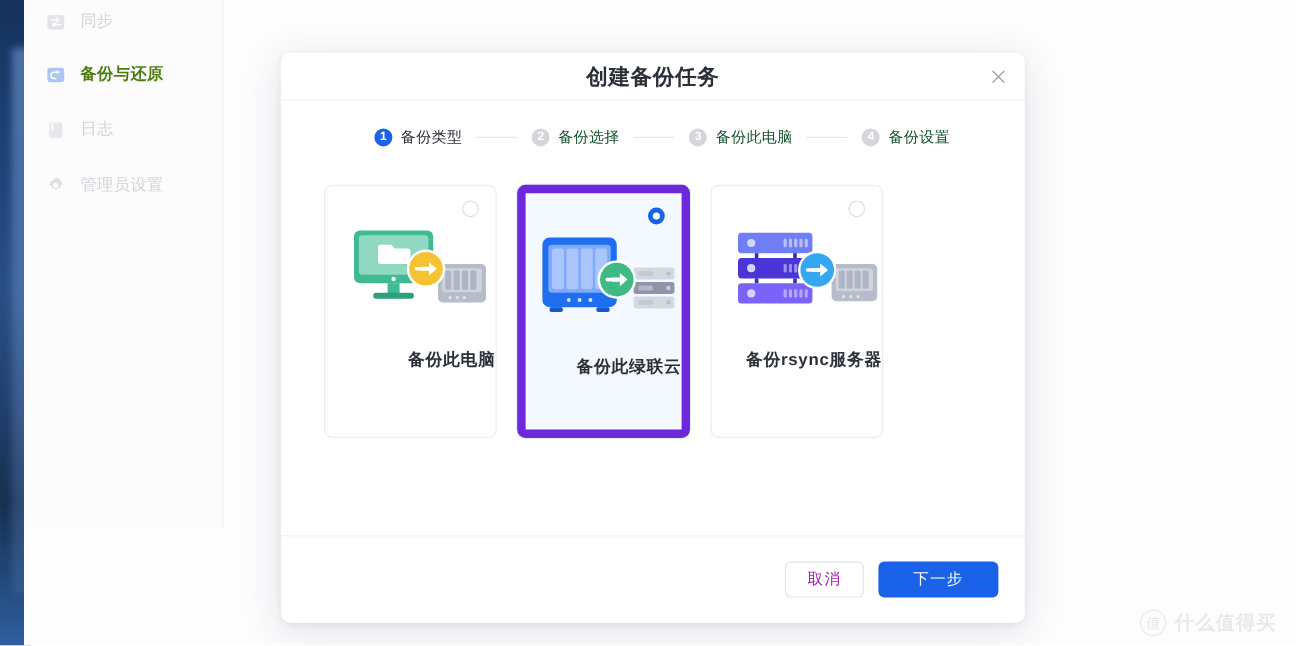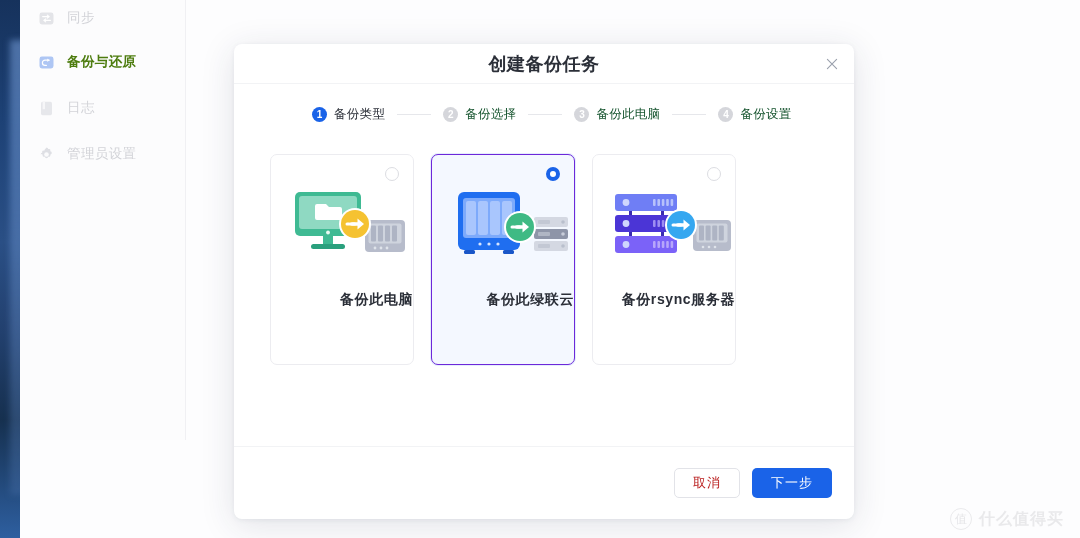--- a/index.html
+++ b/index.html
@@ -105,21 +105,21 @@
     display: flex; gap: 17px;
     padding: 0 36px; margin-top: 31px;
   }
   .card {
     width: 144px; height: 211px;
     border: 1px solid #ececf0; border-radius: 7px;
     background: #ffffff; position: relative; cursor: pointer;
     display: flex; flex-direction: column; align-items: flex-end;
   }
   .card.selected {
-    border: 1px solid #6d28d9;
+    border: 7px solid #6d28d9;
     background: #f4f8ff;
     box-shadow: 0 0 0 1px rgba(42,107,240,.12);
   }
   .card .radio {
     position: absolute; right: 14px; top: 12px;
     width: 14px; height: 14px; border-radius: 50%;
     border: 1.4px solid #dcdde2; background: #fff;
   }
   .card.selected .radio {
     border: 4px solid #1a63e8; background: #fff;
@@ -137,25 +137,25 @@
     border-top: 1px solid #f2f3f5;
     display: flex; align-items: center; justify-content: flex-end;
     padding-right: 22px; gap: 12px;
   }
   .btn {
     height: 30px; border-radius: 5px; font-size: 13px;
     display: flex; align-items: center; justify-content: center;
     cursor: pointer; letter-spacing: 1px;
   }
   .btn-cancel {
-    width: 66px; background: #fff; color: #b91c1c;
+    width: 66px; background: #fff; color: #a21caf;
     border: 1px solid #e2e3e8;
   }
   .btn-next {
-    width: 80px; background: #1a63e8; color: #fff; border: none;
+    width: 100px; background: #1a63e8; color: #fff; border: none;
   }
 
   
   .watermark {
     position: absolute; right: 16px; bottom: 8px;
     display: flex; align-items: center; gap: 7px;
     opacity: .92;
   }
   .wm-logo {
     width: 22px; height: 22px; border-radius: 50%;

